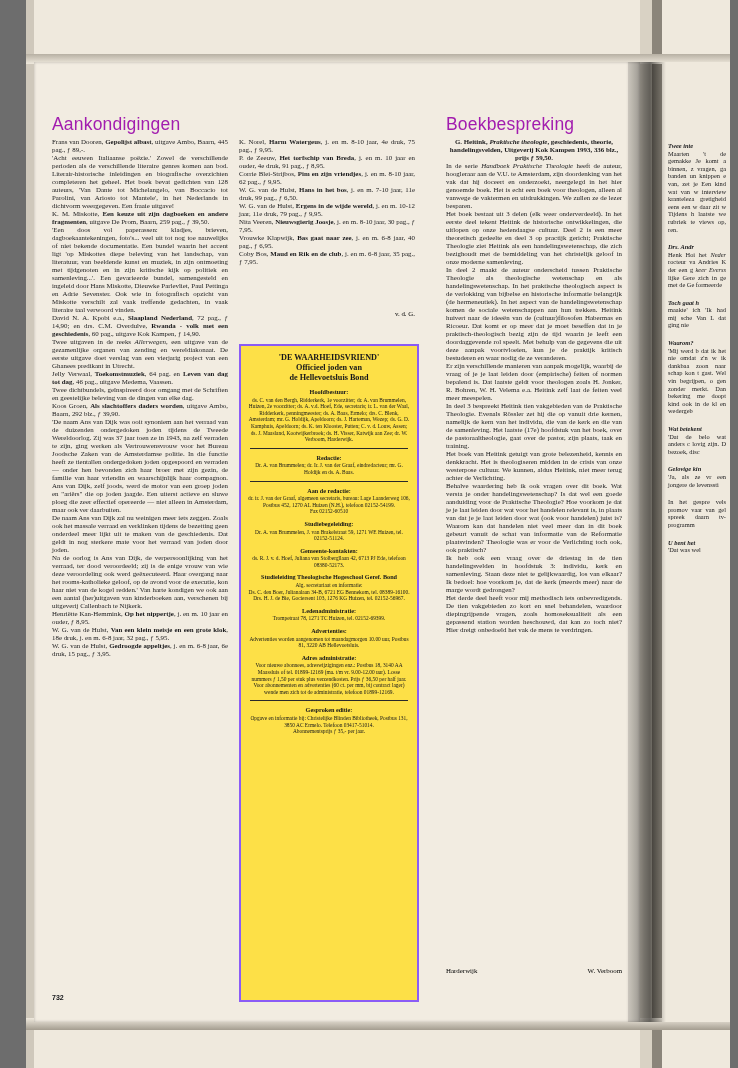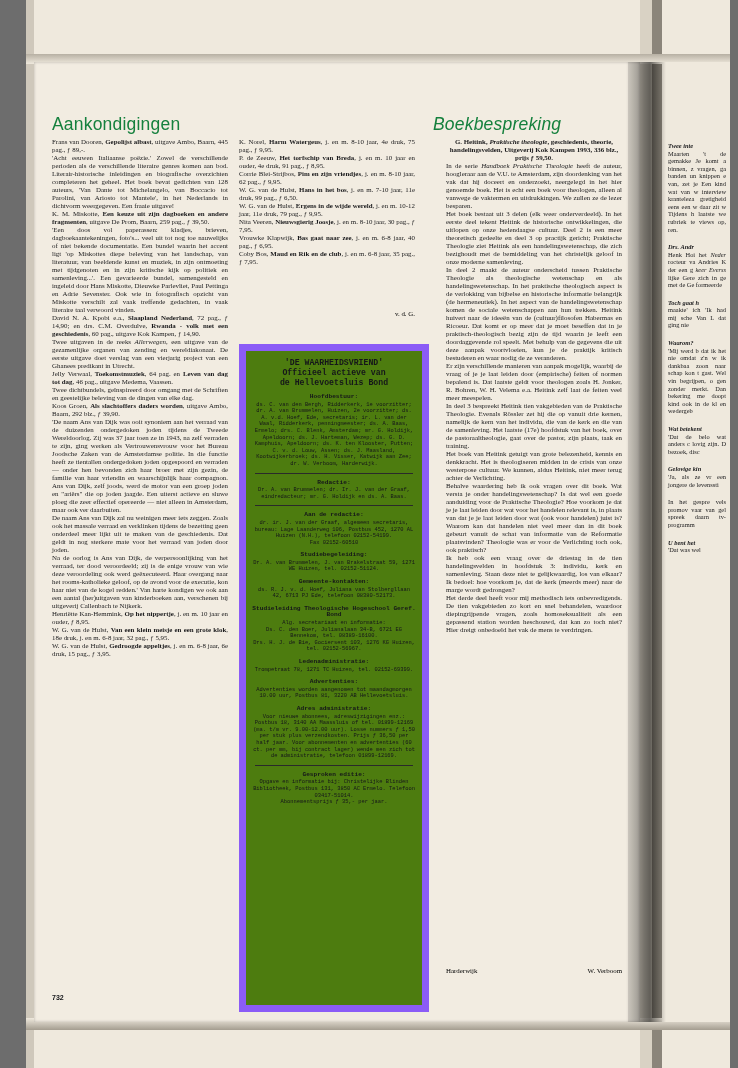--- a/index.html
+++ b/index.html
@@ -38,35 +38,35 @@
   }
   .bottom-edge{
     position:absolute;left:26px;top:1018px;width:704px;height:12px;
     background:linear-gradient(180deg,#efe9dd,#a49d90);
   }
 
   
   .content{position:absolute;left:0;top:0;width:606px;height:960px;}
   h1.sect{
     font-size:17.5px;font-weight:normal;letter-spacing:.2px;
-    margin:0;padding:0;color:#15803d;
+    margin:0;padding:0;color:#a21caf;
     font-family:"Liberation Sans", sans-serif;
   }
   .col{position:absolute;font-size:6.9px;line-height:8.0px;color:#1a1a1c;text-align:justify;}
   .col p{margin:0 0 0 0;text-indent:0;}
   .col p+p{margin-top:0px;}
   b{font-weight:bold;}
   i{font-style:italic;}
 
   .sig{text-align:right;font-size:6.9px;margin-top:4px;}
 
   
   .box{
-    position:absolute;border:7px solid #8b5cf6;background:#4d7c0f;
-    font-family:Liberation Mono, monospace;
+    position:absolute;border:2px solid #8b5cf6;background:#fde047;
+    font-family:Liberation Serif, serif;
     font-size:5.4px;line-height:6.6px;color:#15161a;text-align:center;
   }
   .box .tt{font-weight:bold;font-size:8.2px;line-height:10px;margin:7px 6px 2px;}
   .box .hd{font-weight:bold;font-size:6.2px;margin:6px 0 1px;}
   .box .bd{margin:0 7px 4px;text-align:center;}
   .box .rule{height:1px;background:#2a2a2a;margin:5px 9px;}
 
   .folio{
     position:absolute;left:18px;top:932px;font-size:7px;font-weight:bold;
     font-family:"Liberation Sans", sans-serif;color:#15161a;
@@ -82,21 +82,21 @@
 <div class="page-scan"></div>
 <div class="top-edge"></div>
 <div class="bottom-edge"></div>
 
 <div class="paper">
   <div class="content">
 
     <div style="position:absolute;left:18px;top:52px;width:260px;">
       <h1 class="sect">Aankondigingen</h1>
     </div>
-    <div style="position:absolute;left:399px;top:52px;width:200px;font-style:italic;">
+    <div style="position:absolute;left:412px;top:52px;width:200px;">
       <h1 class="sect">Boekbespreking</h1>
     </div>
 
     <div class="col" id="col1" style="left:18px;top:76px;width:176px;height:860px;">
         <p>Frans van Dooren, <b>Gepolijst albast</b>, uitgave Ambo, Baarn, 445 pag., ƒ 89,-.</p>
         <p>'Acht eeuwen Italiaanse poëzie.' Zowel de verschillende perioden als de verschillende literaire genres komen aan bod. Literair-historische inleidingen en biografische overzichten completeren het geheel. Het boek bevat gedichten van 128 auteurs, 'Van Dante tot Michelangelo, van Boccacio tot Parolini, van Ariosto tot Mantele', in het Nederlands in dichtvorm weergegeven. Een fraaie uitgave!</p>
         <p>K. M. Miskotte, <b>Een keuze uit zijn dagboeken en andere fragmenten</b>, uitgave De Prom, Baarn, 259 pag., ƒ 39,50.</p>
         <p>'Een doos vol paperassen: kladjes, brieven, dagboekaantekeningen, foto's... veel uit tot nog toe nauwelijks of niet bekende documentatie. Een bundel waarin het accent ligt 'op Miskottes diepe beleving van het landschap, van literatuur, van beeldende kunst en muziek, in zijn ontmoeting met tijdgenoten en in zijn kritische kijk op politiek en samenleving...'. Een gevarieerde bundel, samengesteld en ingeleid door Hans Miskotte, Dieuwke Parlevliet, Paul Pettinga en Adrie Sevenster. Ook wie in fotografisch opzicht van Miskotte verschilt zal vaak treffende gedachten, in vaak literaire taal verwoord vinden.</p>
         <p>David N. A. Kpobi e.a., <b>Slaapland Nederland</b>, 72 pag., ƒ 14,90; en drs. C.M. Overdulve, <b>Rwanda - volk met een geschiedenis</b>, 60 pag., uitgave Kok Kampen, ƒ 14,90.</p>
         <p>Twee uitgaven in de reeks <i>Allerwegen</i>, een uitgave van de gezamenlijke organen van zending en wereldiakonaat. De eerste uitgave doet verslag van een vierjarig project van een Ghanees predikant in Utrecht.</p>
@@ -119,21 +119,21 @@
         <p>W. G. van de Hulst, <b>Ergens in de wijde wereld</b>, j. en m. 10-12 jaar, 11e druk, 79 pag., ƒ 9,95.</p>
         <p>Nita Veeren, <b>Nieuwsgierig Joosje</b>, j. en m. 8-10 jaar, 30 pag., ƒ 7,95.</p>
         <p>Vrouwke Klapwijk, <b>Bas gaat naar zee</b>, j. en m. 6-8 jaar, 40 pag., ƒ 6,95.</p>
         <p>Coby Bos, <b>Maud en Rik en de club</b>, j. en m. 6-8 jaar, 35 pag., ƒ 7,95.</p>
       </div>
     <div class="sig" id="col2sig" style="position:absolute;left:205px;top:244px;width:176px;">v. d. G.</div>
 
     <div class="box" style="left:205px;top:282px;width:176px;height:654px;">
       <div class="tt">
         <span>'DE WAARHEIDSVRIEND'</span><br>
-        <span>Officieel actieve van</span><br>
+        <span>Officieel joden van</span><br>
         <span>de Hellevoetsluis Bond</span>
       </div>
       <div id="boxsections">
           <div class="hd">Hoofdbestuur:</div>
           <div class="bd">ds. C. van den Bergh, Ridderkerk, 1e voorzitter; dr. A. van Brummelen, Huizen, 2e voorzitter; ds. A. v.d. Hoef, Ede, secretaris; ir. L. van der Waal, Ridderkerk, penningmeester; ds. A. Baas, Ermelo; drs. C. Blenk, Amsterdam; mr. G. Holdijk, Apeldoorn; ds. J. Harteman, Wezep; ds. G. D. Kamphuis, Apeldoorn; ds. K. ten Klooster, Putten; C. v. d. Louw, Assen; ds. J. Maasland, Kootwijkerbroek; ds. H. Visser, Katwijk aan Zee; dr. W. Verboom, Harderwijk.</div>
           <div class="rule"></div>
           <div class="hd">Redactie:</div>
           <div class="bd">Dr. A. van Brummelen; dr. Ir. J. van der Graaf, eindredacteur; mr. G. Holdijk en ds. A. Baas.</div>
           <div class="rule"></div>
           <div class="hd">Aan de redactie:</div>

